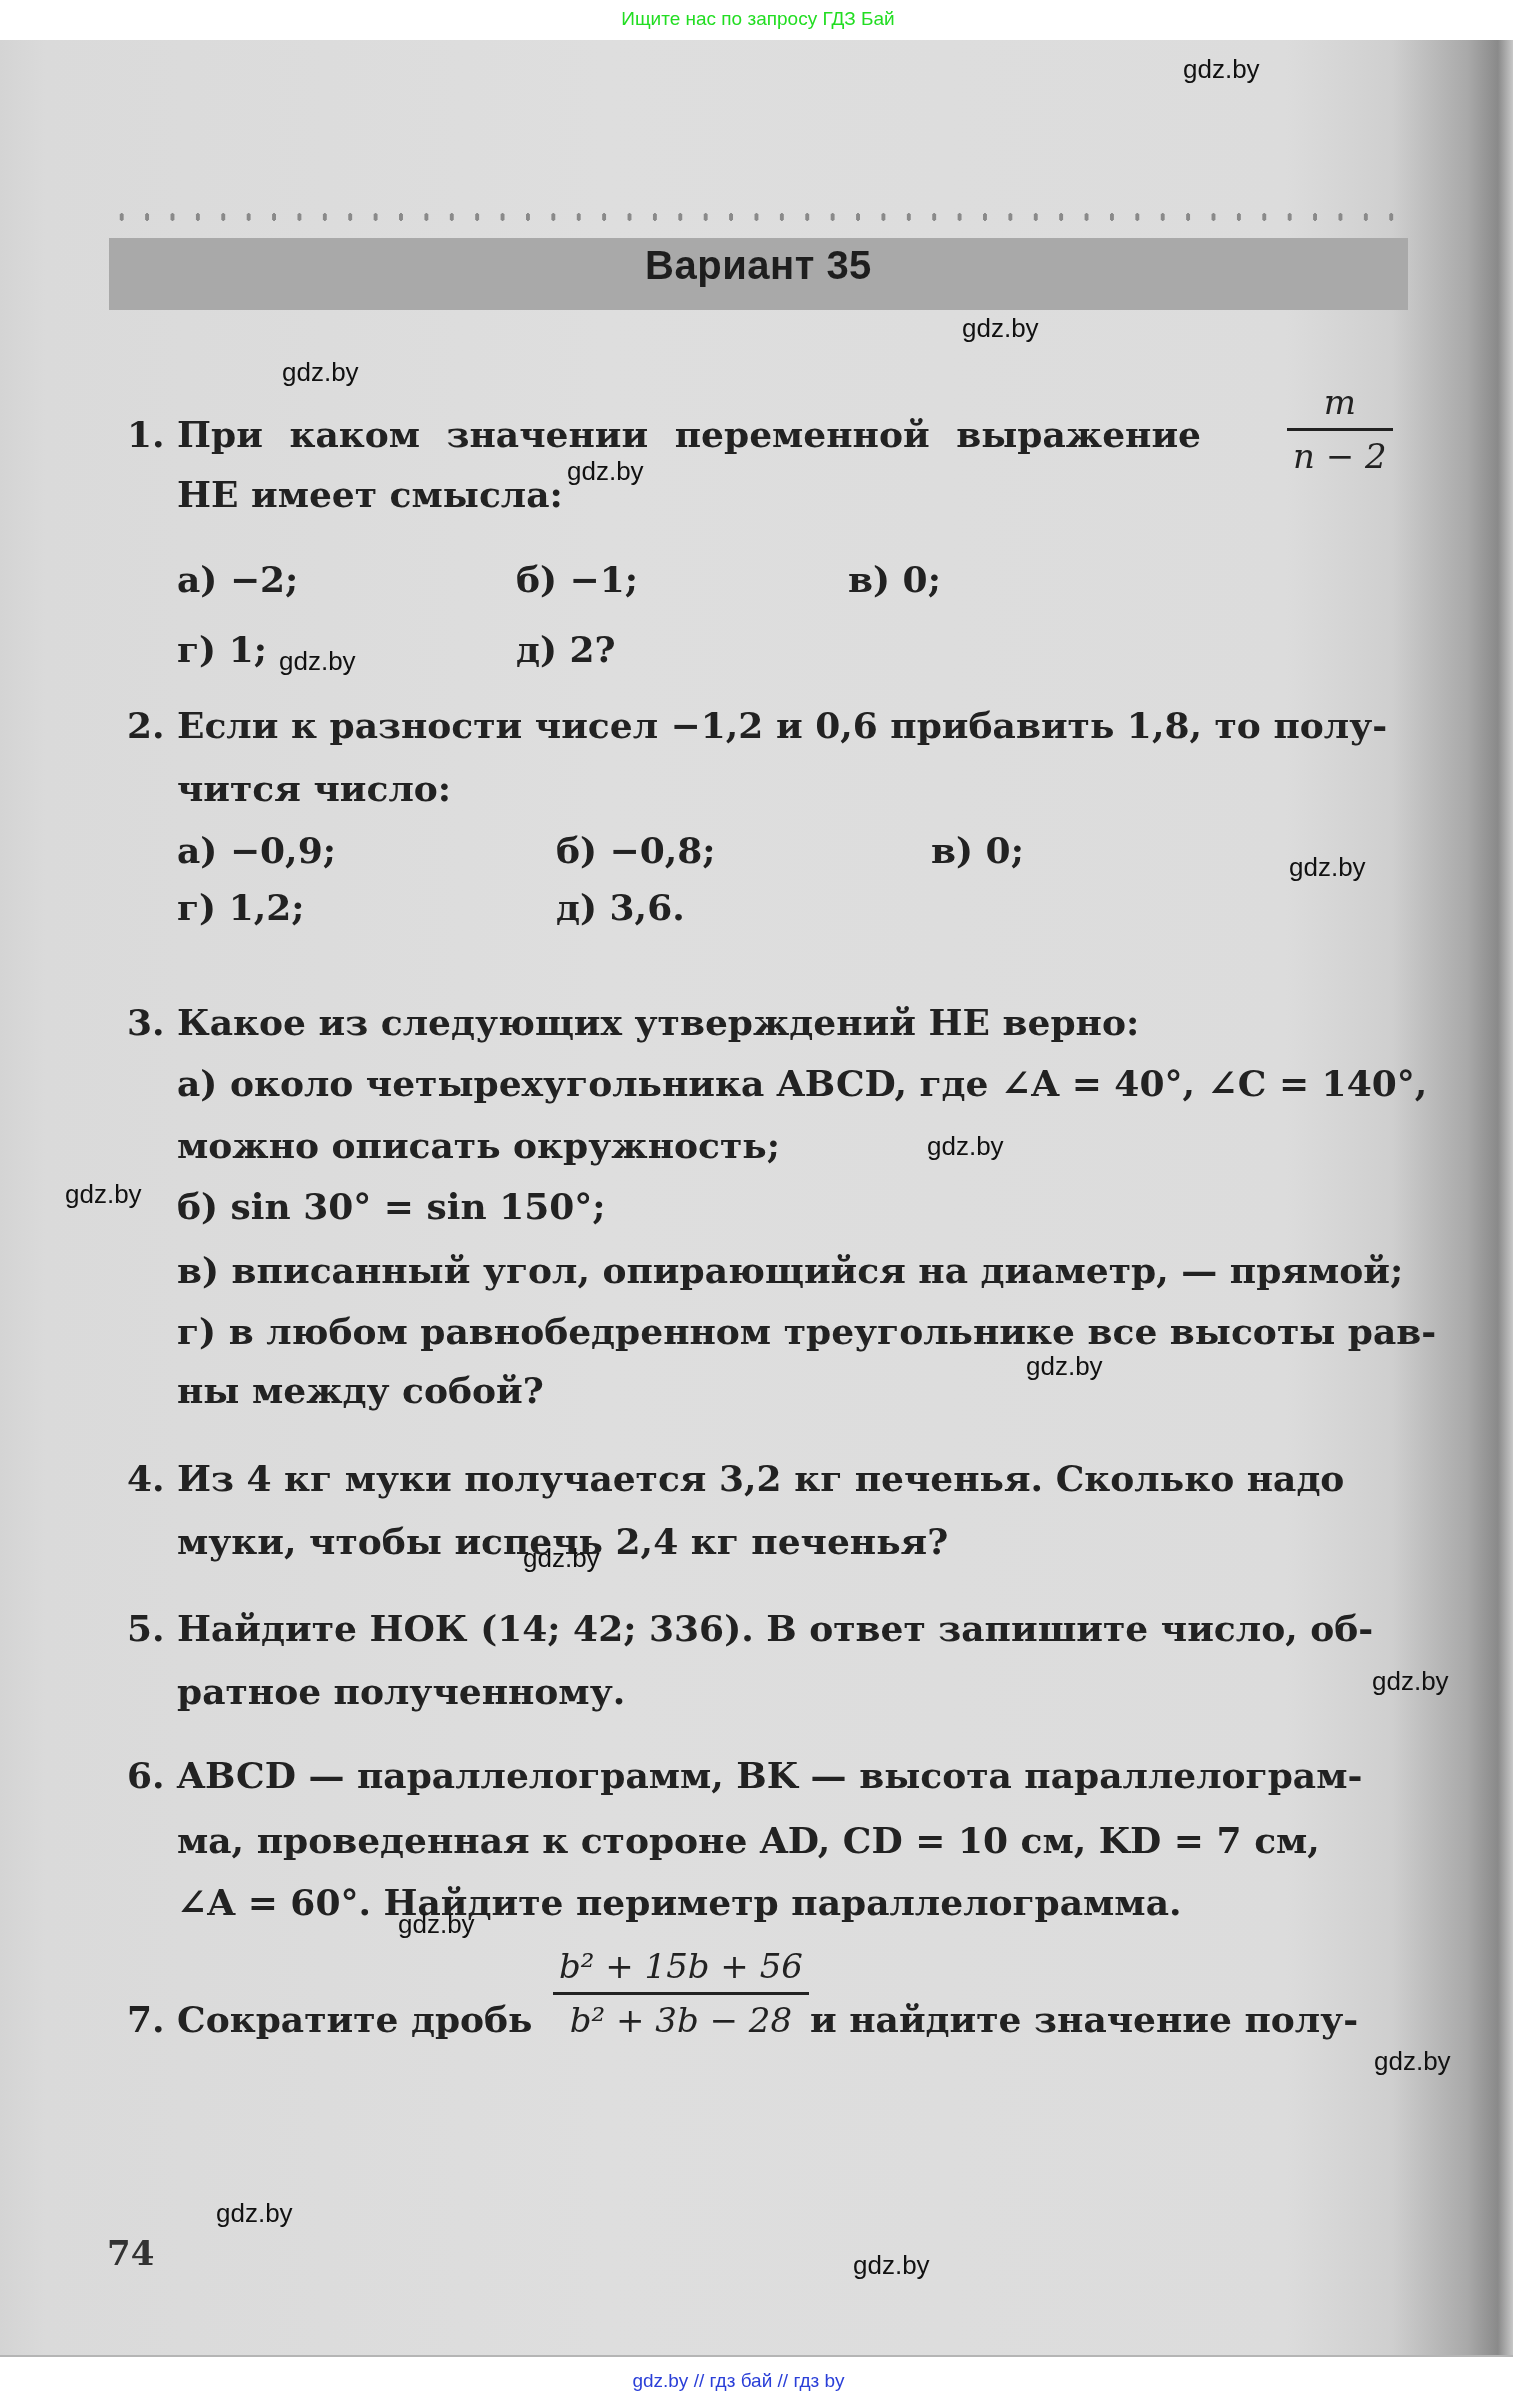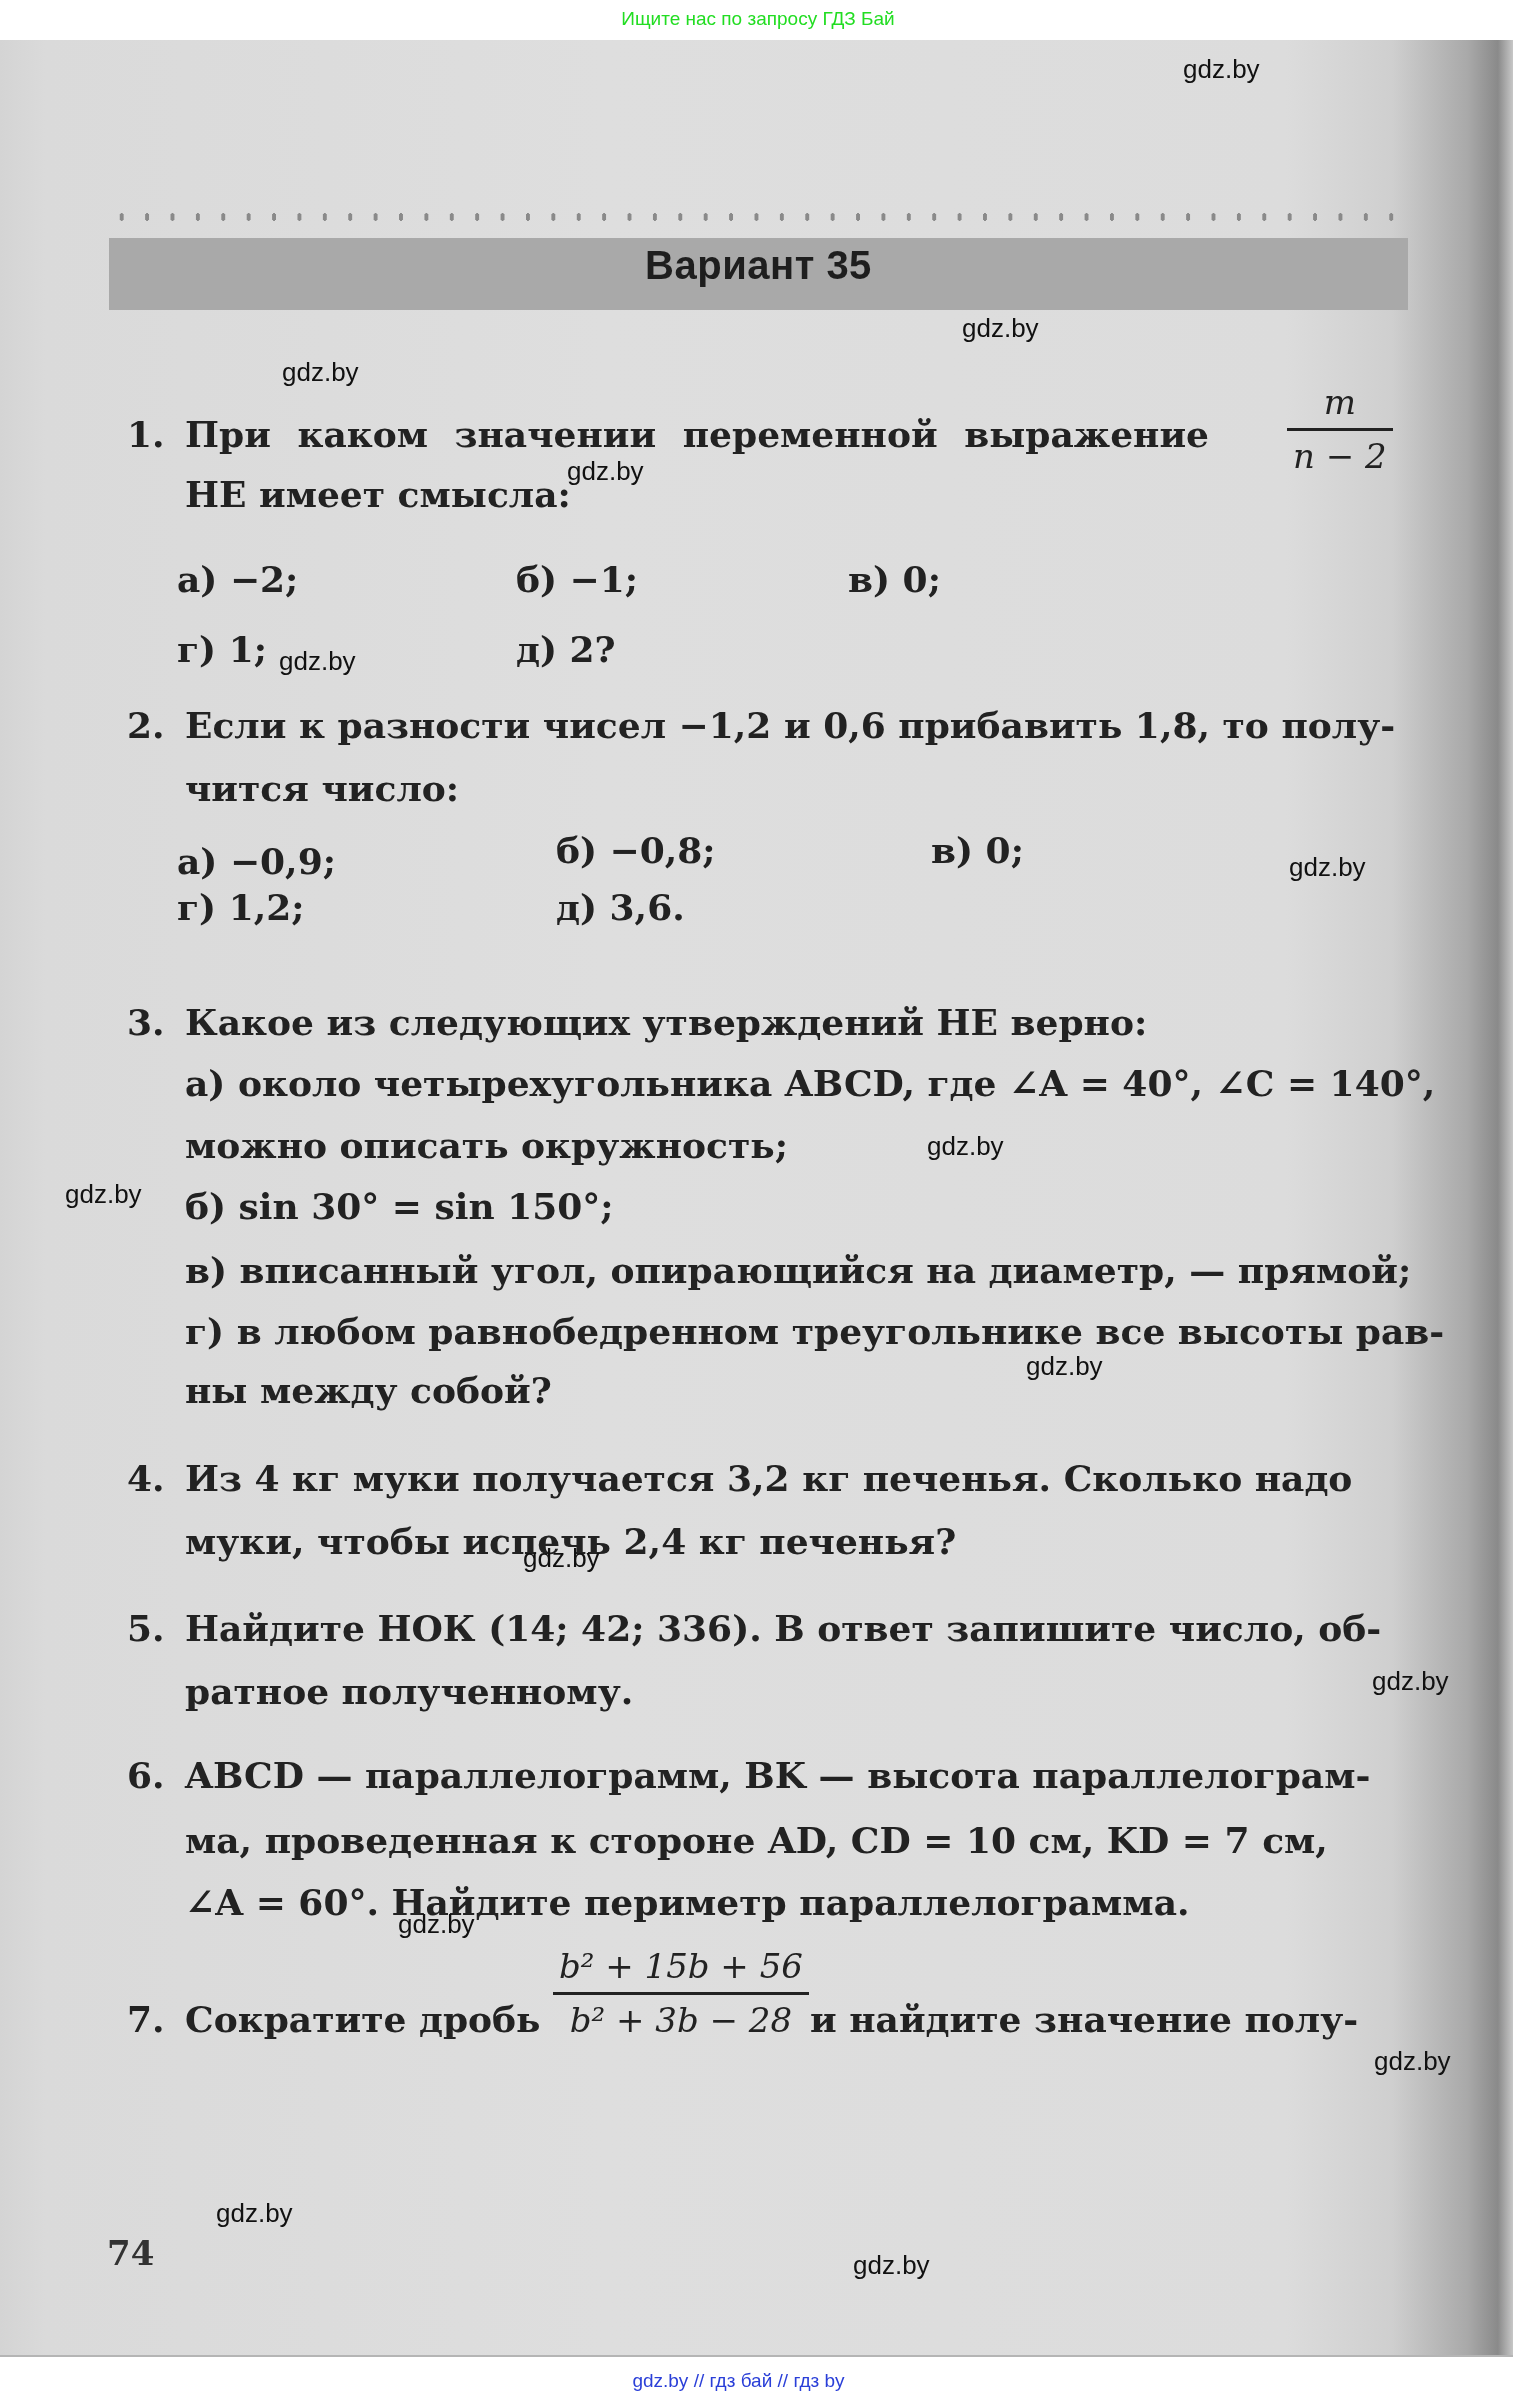--- a/index.html
+++ b/index.html
@@ -32,21 +32,21 @@
   .title-band {
     position:absolute; left:109px; top:198px; width:1299px; height:72px;
     background:#a9a9a9; text-align:center;
   }
   .title-text {
     font-family:"Liberation Sans", sans-serif; font-weight:bold; font-size:40px; line-height:55px;
     color:#1e1e1e; letter-spacing:0.5px;
   }
   .task { position:absolute; left:127px; width:1277px; color:#222; font-weight:bold; font-size:36px; line-height:65px; }
   .num { position:absolute; left:0; }
-  .line { position:absolute; left:58px; white-space:nowrap;text-align:center; }
+  .line { position:absolute; left:50px; white-space:nowrap;text-align:center; }
   .opt { position:absolute; white-space:nowrap; }
   .frac { display:inline-block; vertical-align:middle; text-align:center; font-weight:normal; font-style:italic; }
   .frac .n, .frac .d { display:block; padding:0 6px; line-height:51px; }
   .frac .n { border-bottom:3px solid #222; }
   .wm {
     position:absolute; font-family:"Liberation Sans", sans-serif; font-size:26px; color:#111; font-weight:normal;
   }
   .pagenum { position:absolute; left:107px; top:2193px; font-weight:bold; font-size:34px; color:#333; }
 </style>
 </head>
@@ -72,21 +72,21 @@
     <span class="opt" style="left:389px;top:170px;">б) −1;</span>
     <span class="opt" style="left:721px;top:170px;">в) 0;</span>
     <span class="opt" style="left:50px;top:240px;">г) 1;</span>
     <span class="opt" style="left:389px;top:240px;">д) 2?</span>
   </div>
 
   <div class="task" style="top:653px;height:307px;">
     <span class="num" style="top:0px;">2.</span>
     <span class="line" style="top:0px;">Если к разности чисел −1,2 и 0,6 прибавить 1,8, то полу-</span>
     <span class="line" style="top:63px;">чится число:</span>
-    <span class="opt" style="left:50px;top:136px;text-align:right;">а) −0,9;</span>
+    <span class="opt" style="left:50px;top:125px;text-align:right;">а) −0,9;</span>
     <span class="opt" style="left:429px;top:125px;">б) −0,8;</span>
     <span class="opt" style="left:804px;top:125px;">в) 0;</span>
     <span class="opt" style="left:50px;top:182px;">г) 1,2;</span>
     <span class="opt" style="left:429px;top:182px;">д) 3,6.</span>
   </div>
 
   <div class="task" style="top:950px;height:416px;">
     <span class="num" style="top:0px;">3.</span>
     <span class="line" style="top:0px;">Какое из следующих утверждений НЕ верно:</span>
     <span class="line" style="top:61px;">а) около четырехугольника ABCD, где ∠A = 40°, ∠C = 140°,</span>

